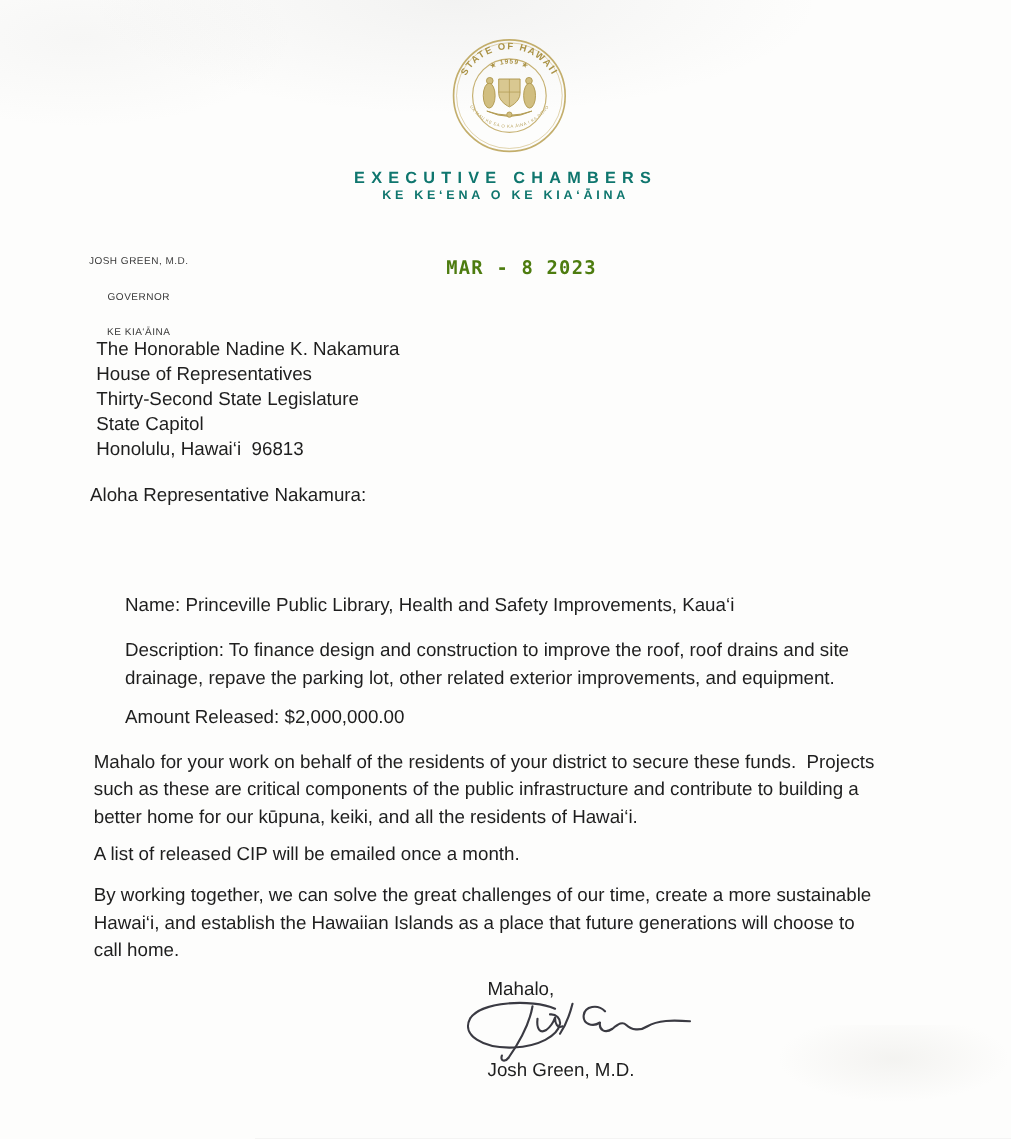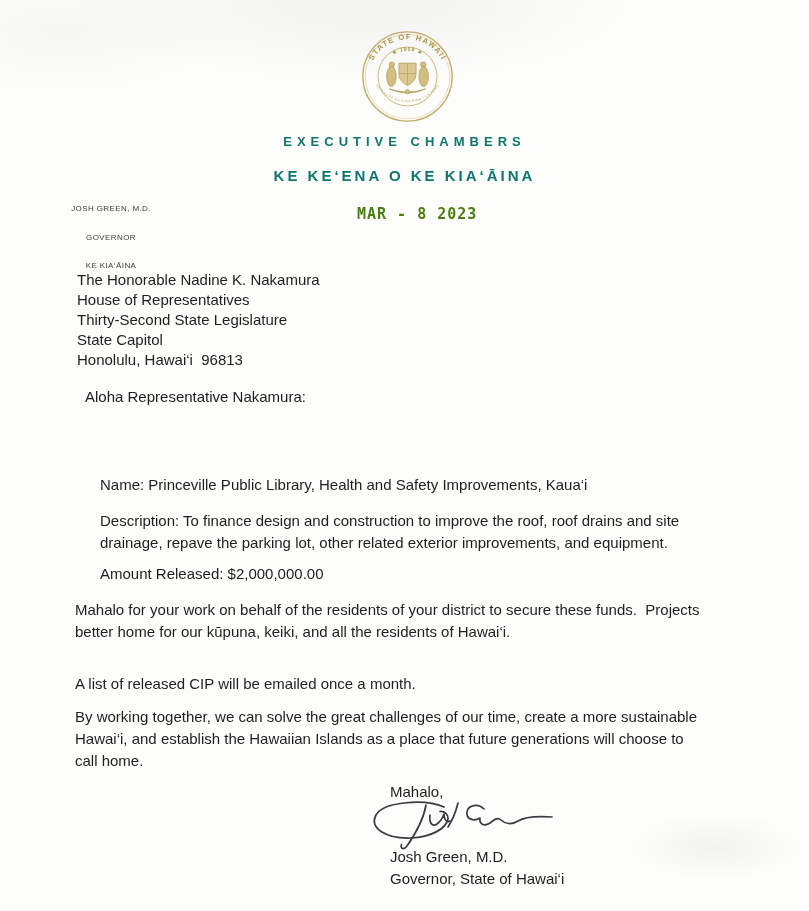--- a/index.html
+++ b/index.html
@@ -16,34 +16,34 @@
     pointer-events:none;
   }
   .scan-smudge-bottom {
     position:absolute; left:620px; top:820px; width:190px; height:90px;
     background: radial-gradient(ellipse 70% 55% at 50% 30%, rgba(185,182,172,0.14), transparent 70%);
     pointer-events:none;
   }
   .seal { position:absolute; left:360px; top:29px; width:95px; height:95px; }
   .office { position:absolute; left:0; top:134px; width:100%; text-align:center; color:#0f766e; }
   .office-line1 { font-size:13px; font-weight:bold; letter-spacing:5px; white-space:pre; }
-  .office-line2 { font-size:15px; font-weight:bold; letter-spacing:3px; margin-top:18px; white-space:pre; }
+  .office-line2 { font-size:10px; font-weight:bold; letter-spacing:3px; margin-top:2px; white-space:pre; }
   .gov-block {
     position:absolute; left:56px; top:185px; width:110px; text-align:center;
     font-size:8px; line-height:9.5px; letter-spacing:0.4px; color:#3a3a3a; white-space:pre;
   }
   .date-stamp {
     position:absolute; left:357px; top:205px;
     font-family:"DejaVu Sans Mono", monospace; font-weight:bold;
     font-size:15px; letter-spacing:1px; color:#4d7c0f; white-space:pre;
   }
   .textblock { position:absolute; font-size:15px; }
   .bline { display:block; white-space:pre; }
   .recipient { left:77px; top:270px; line-height:20px; }
-  .salutation { left:85px; top:386px; line-height:22px;text-align:right; }
+  .salutation { left:72px; top:386px; line-height:22px;text-align:right; }
   .para-intro { left:75px; top:419px; line-height:22px; }
   .project-name { left:100px; top:474px; line-height:22px; }
   .project-desc { left:100px; top:510px; line-height:22px; }
   .project-amount { left:100px; top:563px; line-height:22px; }
   .para-thanks { left:75px; top:599px; line-height:22px; }
   .para-ciplist { left:75px; top:673px; line-height:22px; }
   .para-closing { left:75px; top:706px; line-height:22px; }
   .valediction { left:390px; top:781px; line-height:22px; }
   .signature-svg { position:absolute; left:366px; top:797px; width:205px; height:58px; }
   .signer-block { left:390px; top:846px; line-height:21.5px; }
@@ -112,20 +112,21 @@
 
   <div class="textblock project-name">Name: Princeville Public Library, Health and Safety Improvements, Kaua‘i</div>
   <div class="textblock project-desc">
     <span class="bline">Description: To finance design and construction to improve the roof, roof drains and site</span>
     <span class="bline">drainage, repave the parking lot, other related exterior improvements, and equipment.</span>
   </div>
   <div class="textblock project-amount">Amount Released: $2,000,000.00</div>
 
   <div class="textblock para-thanks">
     <span class="bline">Mahalo for your work on behalf of the residents of your district to secure these funds.  Projects</span>
+    <span class="bline">such as these are critical components of the public infrastructure and contribute to building a</span>
     <span class="bline">better home for our kūpuna, keiki, and all the residents of Hawai‘i.</span>
   </div>
 
   <div class="textblock para-ciplist">A list of released CIP will be emailed once a month.</div>
 
   <div class="textblock para-closing">
     <span class="bline">By working together, we can solve the great challenges of our time, create a more sustainable</span>
     <span class="bline">Hawai‘i, and establish the Hawaiian Islands as a place that future generations will choose to</span>
     <span class="bline">call home.</span>
   </div>
@@ -137,15 +138,14 @@
       <path d="M78,10 C60,2 18,4 10,18 C3,31 20,42 45,41 C65,40 80,32 82,22 C82.5,18 79,14 74,14.5"></path>
       <path d="M60,8 C58,20 50,36 41,49 C38,53 34,52 35.5,47.5"></path>
       <path d="M64,18 C63,26 66,30 71,27 C75,24 77,20 78,17 C78,22 80,26 84,24"></path>
       <path d="M92,6 C90,14 86,24 82,30"></path>
       <path d="M118,12 C112,6 102,8 101,15 C100,22 108,25 114,21 C113,27 118,30 124,26 C129,22 132,20 135,23 C139,27 146,28 152,24 C160,19 172,19 186,20"></path>
     </g>
   </svg>
 
   <div class="textblock signer-block">
     <span class="bline">Josh Green, M.D.</span>
-    <span class="bline">Governor, State of Hawai‘i</span>
   </div>
 </div>
 
 </body></html>

